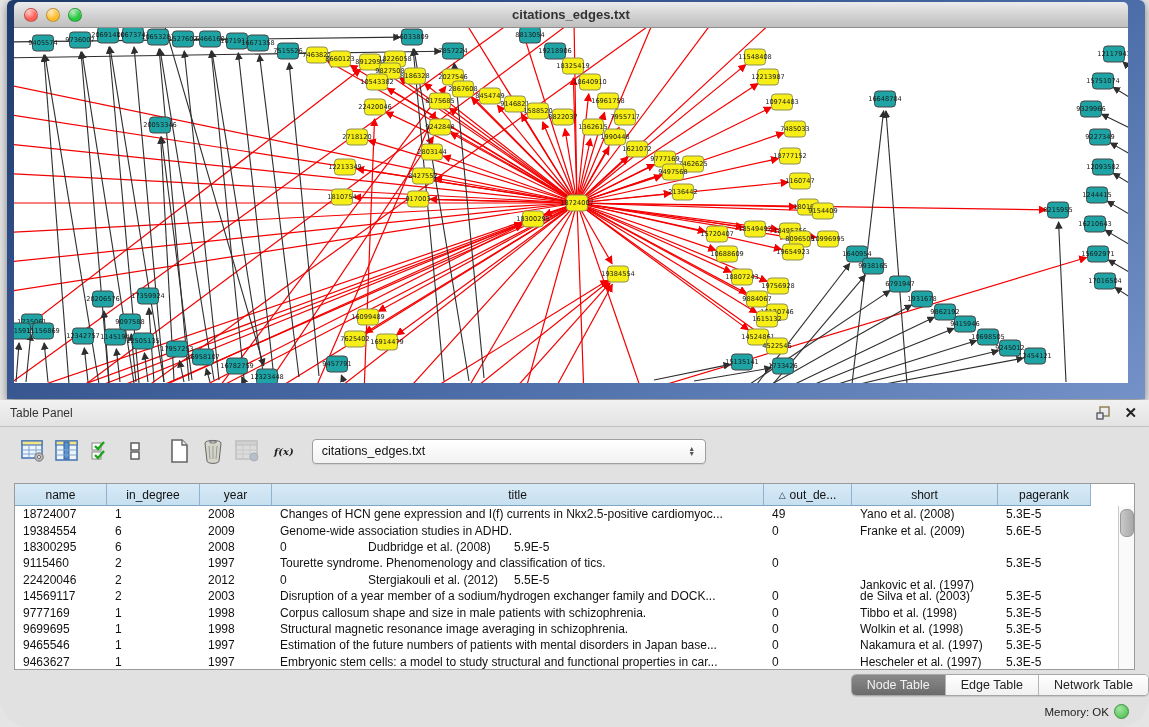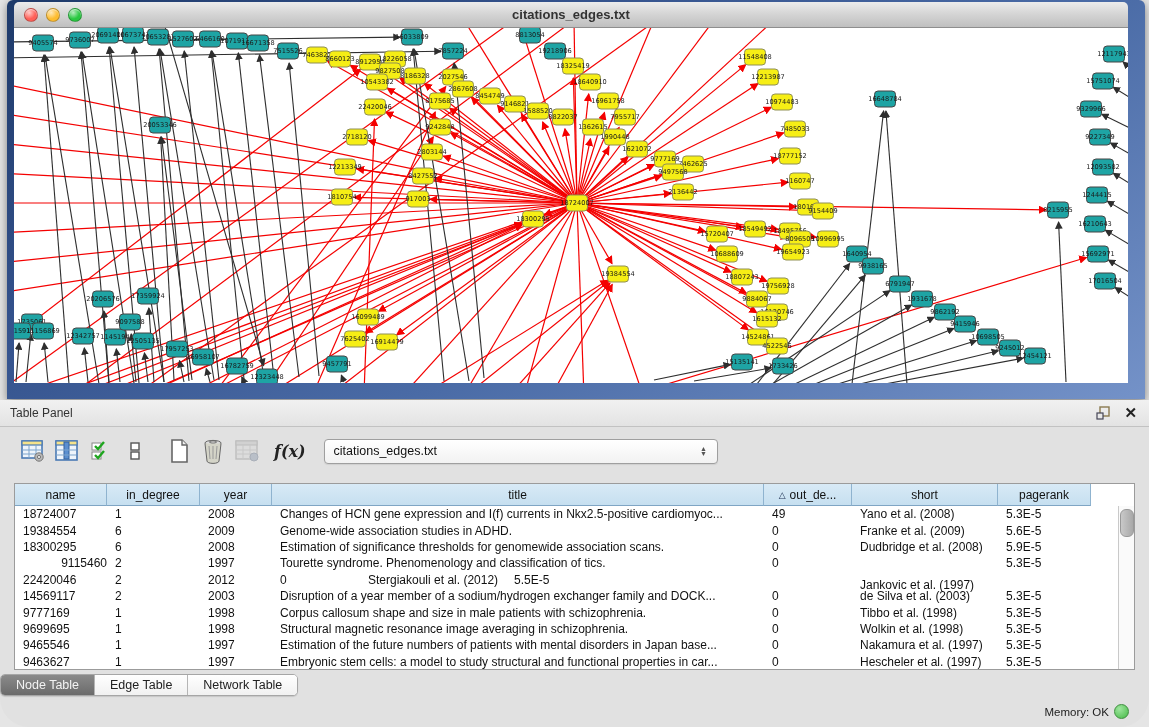--- a/index.html
+++ b/index.html
@@ -37,21 +37,21 @@
     border-bottom:1px solid #c2c2c2;position:relative;
   }
   .panel-title{position:absolute;left:10px;top:6px;font-size:12px;color:#333;}
   .panel-header-btns{position:absolute;right:12px;top:4px;display:flex;gap:13px;align-items:center;}
   .float-icon svg{display:block;}
   .close-icon{font-size:15px;font-weight:bold;color:#222;line-height:18px;}
   
   .toolbar{display:flex;align-items:center;height:48px;padding-left:18px;}
   .tb-btn{width:30px;height:30px;display:flex;align-items:center;justify-content:center;margin-right:4px;}
   .tb-btn svg{display:block;}
-  .fx-label{font-family:"DejaVu Serif",serif;font-style:italic;font-weight:bold;font-size:16px;color:#222;margin:0 6px 0 8px;}
+  .fx-label{font-family:"DejaVu Serif",serif;font-style:italic;font-weight:bold;font-size:10px;color:#222;margin:0 6px 0 8px;}
   .dropdown{
     width:392px;height:23px;margin-left:12px;background:linear-gradient(#ffffff,#f2f2f2);
     border:1px solid #9f9f9f;border-radius:4px;display:flex;align-items:center;
     box-shadow:inset 0 1px 1px rgba(255,255,255,.8), 0 1px 1px rgba(0,0,0,.08);
   }
   .dropdown-value{flex:1;font-size:12.5px;color:#111;padding-left:9px;}
   .stepper{width:18px;display:flex;flex-direction:column;align-items:center;line-height:5px;color:#555;font-size:7px;padding-right:4px;}
   
   .table-wrap{
     position:absolute;left:14px;top:83px;width:1121px;height:187px;
@@ -67,21 +67,21 @@
   .th .sort-glyph{font-size:9px;color:#235;}
   .tbody{position:relative;}
   .tr{display:flex;height:16.4px;align-items:center;}
   .td{font-size:12px;color:#111;box-sizing:border-box;padding-left:8px;white-space:nowrap;overflow:hidden;}
   .vscroll{
     position:absolute;right:0;top:22px;width:15px;height:163px;background:#fafafa;border-left:1px solid #c9c9c9;
   }
   .vthumb{position:absolute;left:1px;top:3px;width:12px;height:26px;border-radius:6px;
     background:linear-gradient(90deg,#c9c9c9,#a8a8a8);border:1px solid #999;}
   
-  .tabs-row{position:absolute;left:0;top:274px;width:1149px;display:flex;justify-content:flex-start;}
+  .tabs-row{position:absolute;left:0;top:274px;width:1149px;display:flex;justify-content:flex-end;}
   .seg{display:inline-flex;border:1px solid #a6a6a6;border-radius:5px;overflow:hidden;background:#fff;box-shadow:0 1px 1px rgba(0,0,0,.12);}
   .seg-btn{
     padding:3px 15px;font-size:12.5px;color:#222;background:linear-gradient(#ffffff,#f1f1f1);
     border-right:1px solid #b5b5b5;white-space:nowrap;
   }
   .seg-btn:last-child{border-right:none;}
   .seg-btn.active{background:linear-gradient(#8a8a8a,#6b6b6b);color:#f3f3f3;}
   
   .statusbar{position:absolute;left:0;bottom:0;width:1149px;height:28px;}
   .mem{position:absolute;right:40px;top:7px;font-size:11.5px;color:#222;}
@@ -851,27 +851,26 @@
           <div class="td" style="width: 72px;">2009</div>
           <div class="td" style="width: 492px;">Genome-wide association studies in ADHD.</div>
           <div class="td" style="width: 88px;">0</div>
           <div class="td" style="width: 146px;">Franke et al. (2009)</div>
           <div class="td" style="width: 93px;">5.6E-5</div>
         </div>
         <div class="tr">
           <div class="td" style="width: 92px;">18300295</div>
           <div class="td" style="width: 93px;">6</div>
           <div class="td" style="width: 72px;">2008</div>
-          <div class="td" style="width: 492px;">Estimation of significance thresholds for genomewide association scans.</div>
           <div class="td" style="width: 88px;">0</div>
           <div class="td" style="width: 146px;">Dudbridge et al. (2008)</div>
           <div class="td" style="width: 93px;">5.9E-5</div>
         </div>
         <div class="tr">
-          <div class="td" style="width: 92px; text-align: right;">9115460</div>
+          <div class="td" style="width: 92px;">9115460</div>
           <div class="td" style="width: 93px;">2</div>
           <div class="td" style="width: 72px;">1997</div>
           <div class="td" style="width: 492px;">Tourette syndrome. Phenomenology and classification of tics.</div>
           <div class="td" style="width: 88px;">0</div>
           <div class="td" style="width: 146px; margin-top: 43px;">Jankovic et al. (1997)</div>
           <div class="td" style="width: 93px;">5.3E-5</div>
         </div>
         <div class="tr">
           <div class="td" style="width: 92px;">22420046</div>
           <div class="td" style="width: 93px;">2</div>

